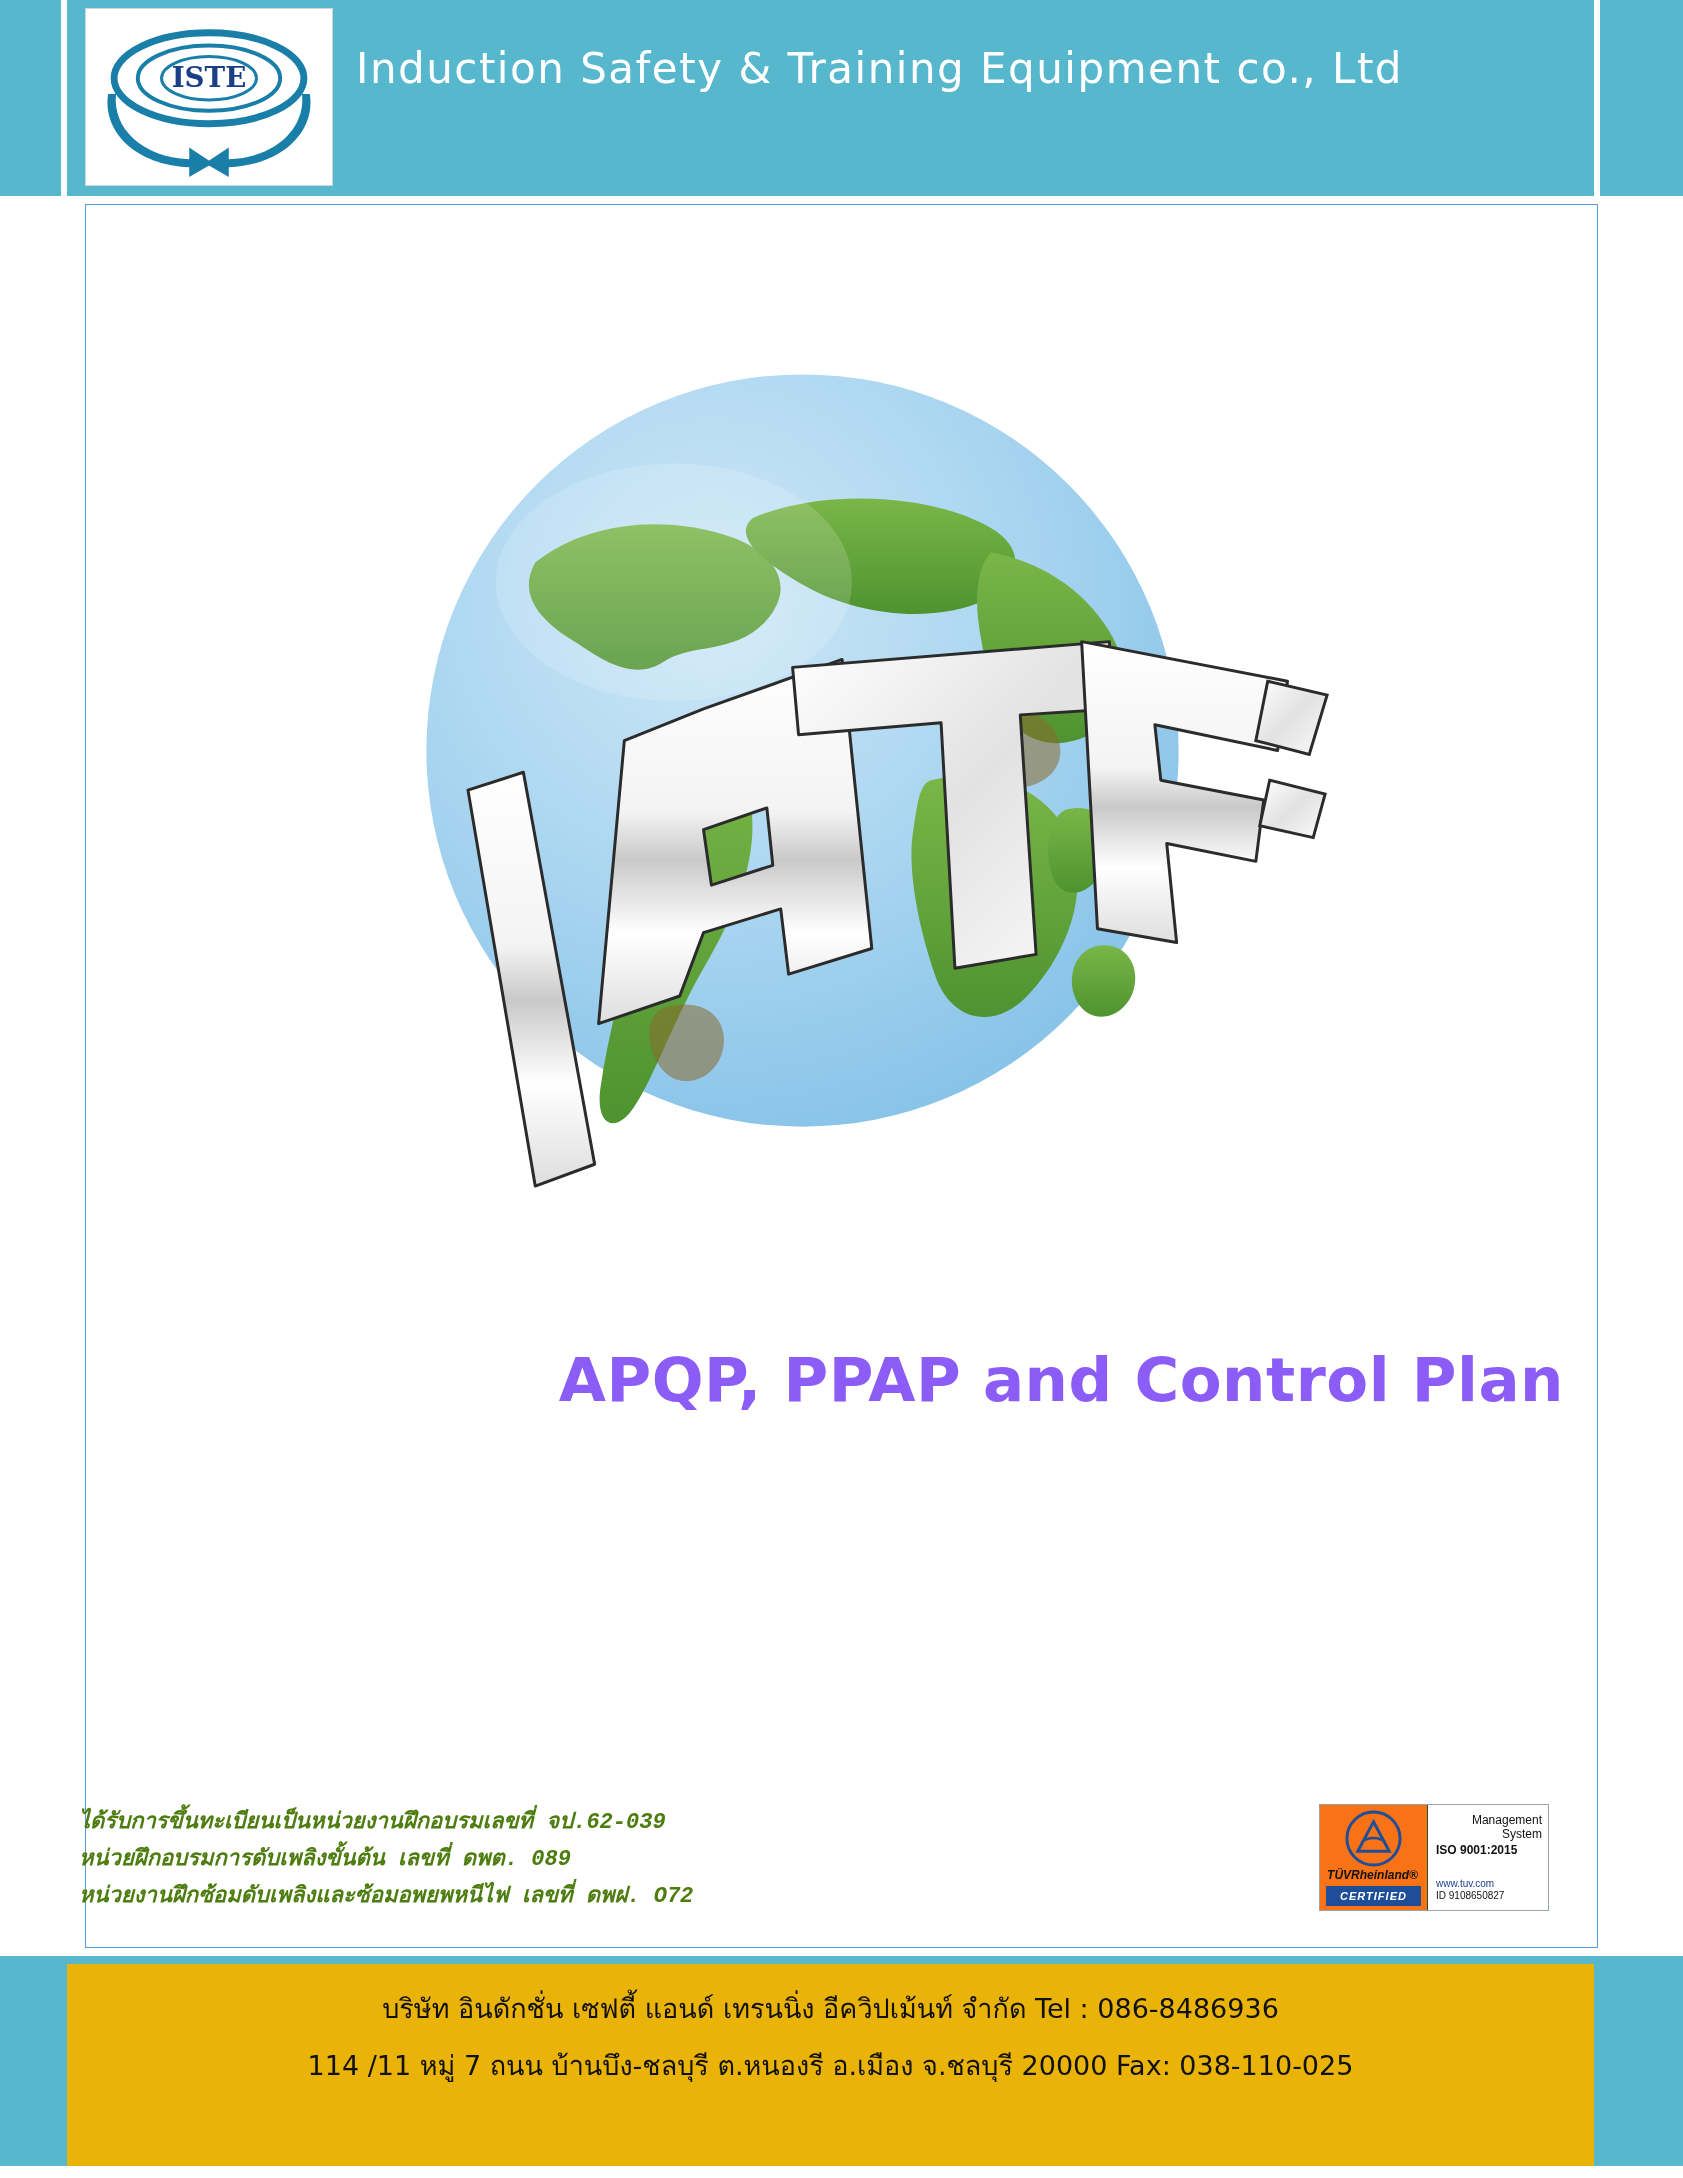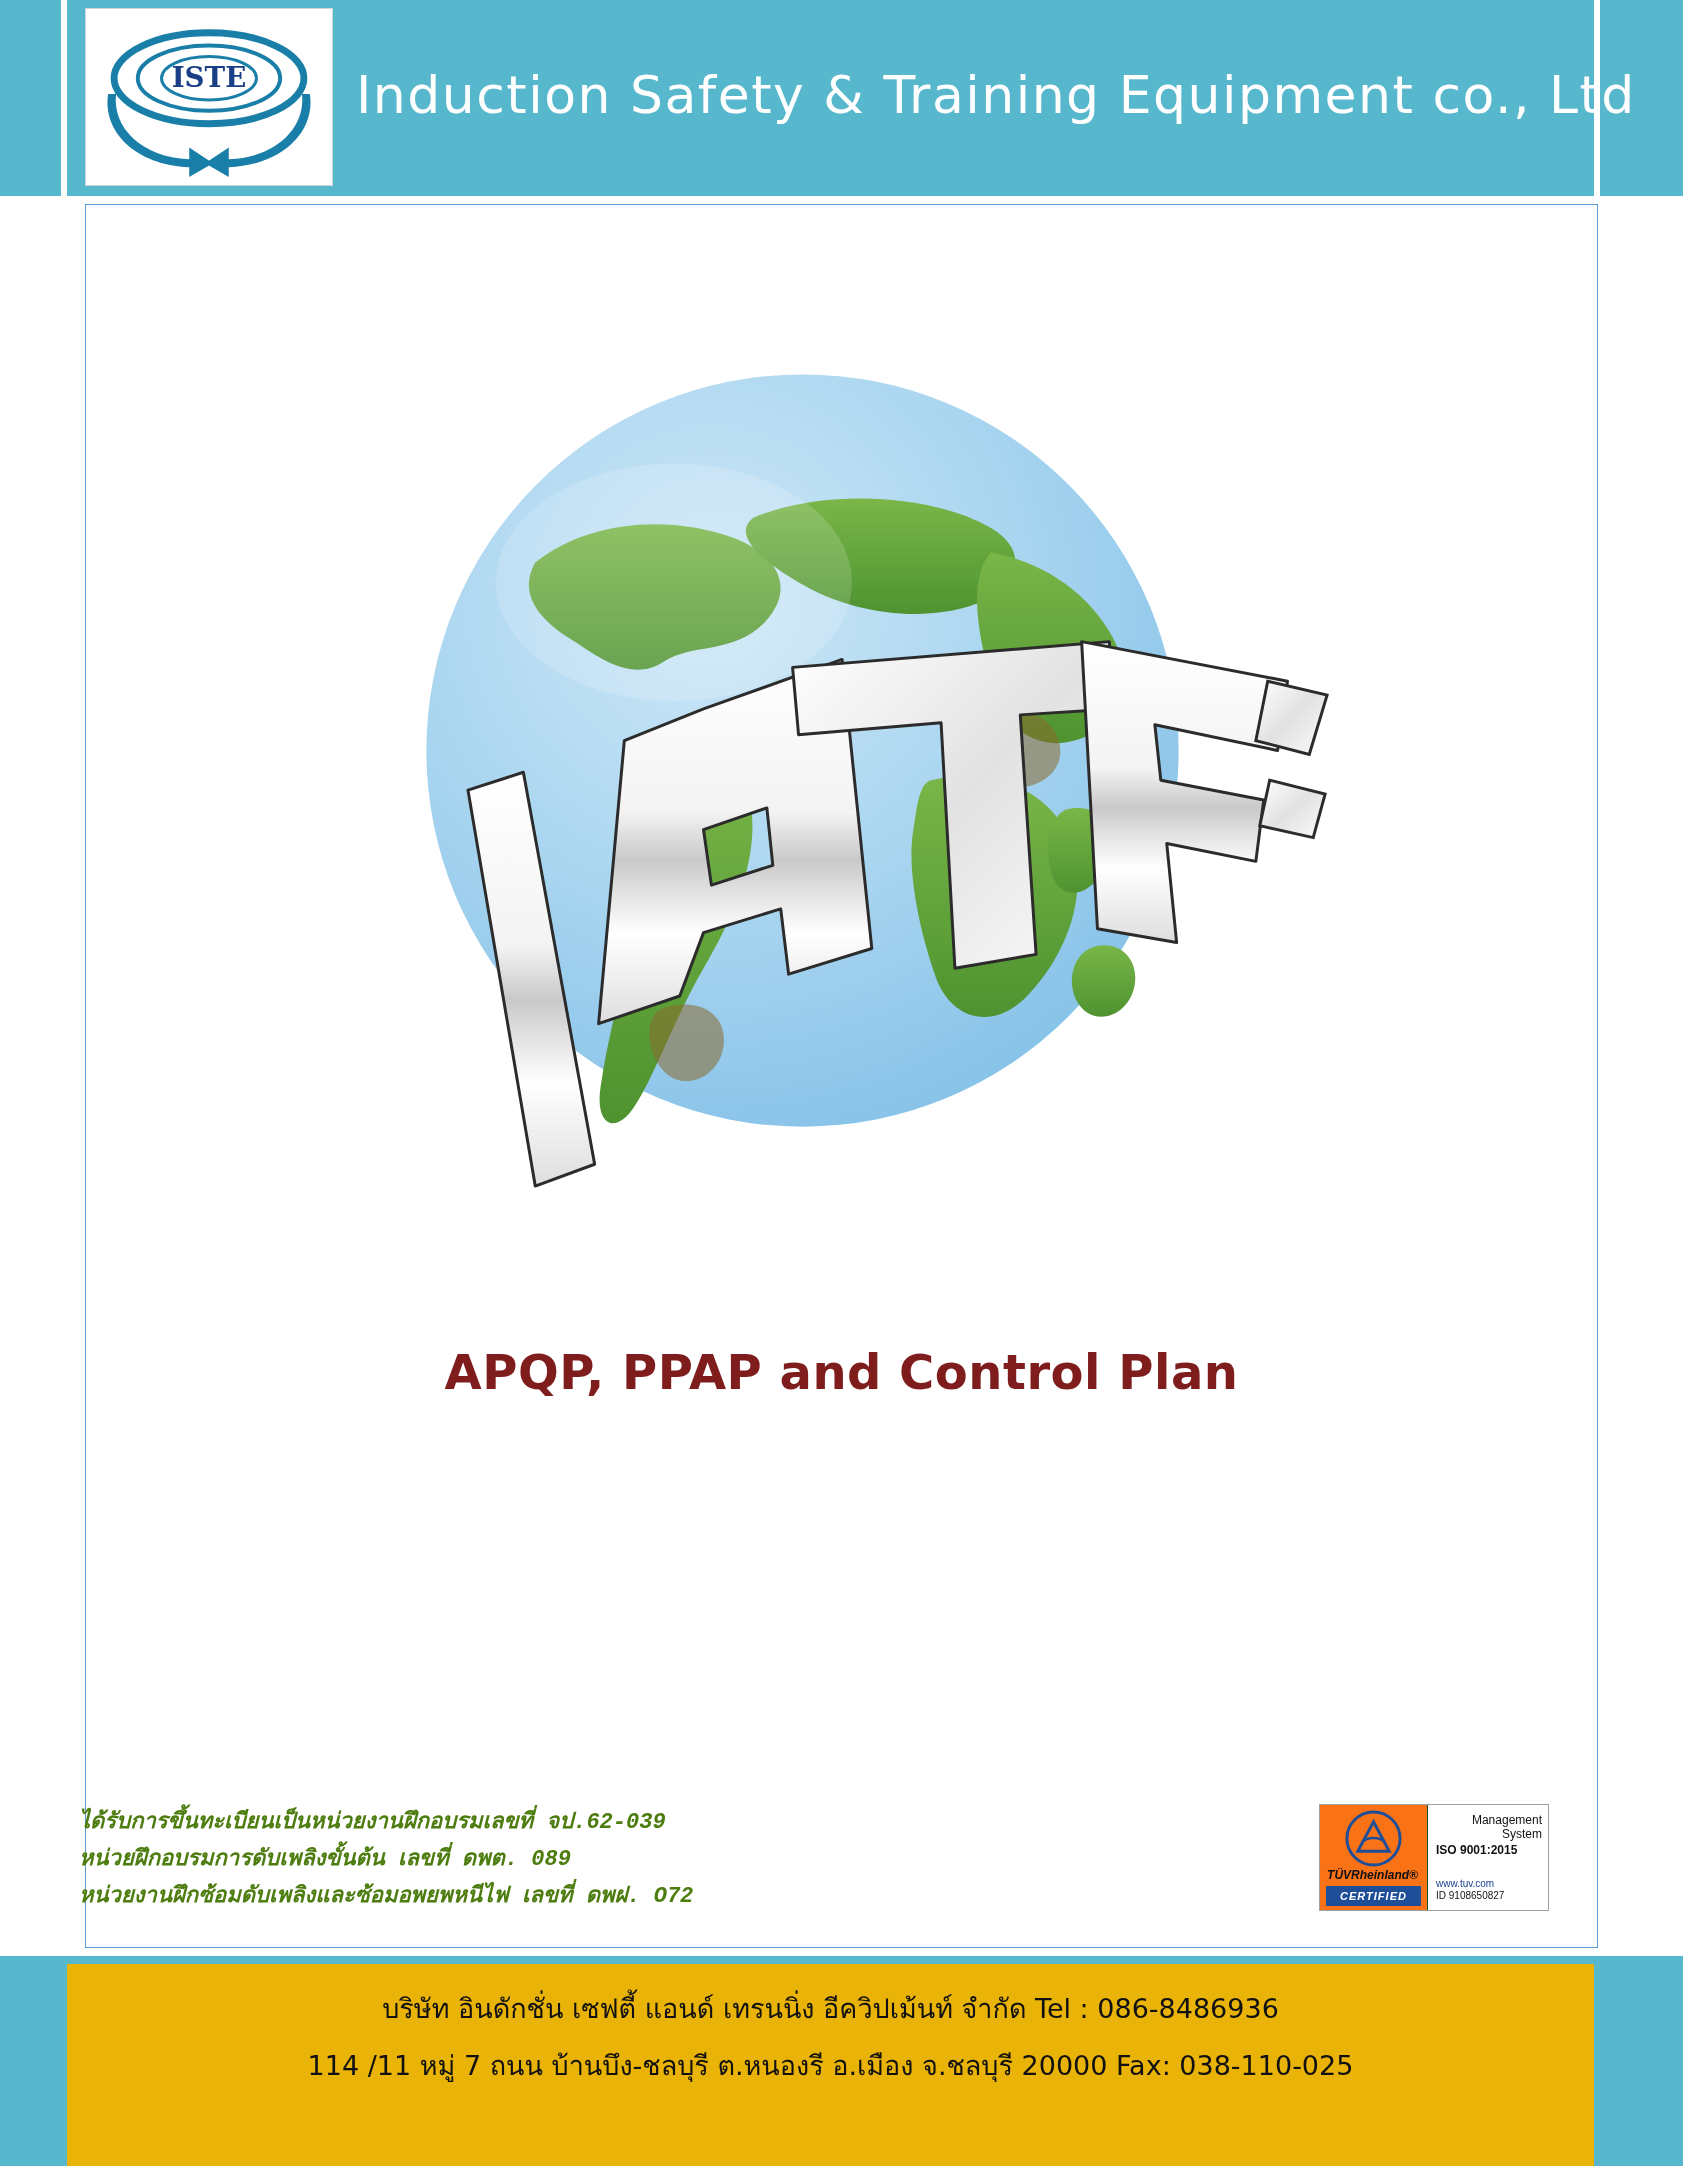--- a/index.html
+++ b/index.html
@@ -57,24 +57,24 @@
     border: 1px solid #cfd6da;
     box-sizing: border-box;
   }
   .logo-svg {
     display: block;
     margin: 0 auto;
   }
   .header-title {
     position: absolute;
     left: 356px;
-    top: 65px;
+    top: 44px;
     width: 1188px;
     font-family: "DejaVu Sans", sans-serif;
-    font-size: 52px;
+    font-size: 42px;
     color: #ffffff;
     letter-spacing: 1.5px;
     white-space: nowrap;
   }
   .frame-border {
     position: absolute;
     left: 85px;
     top: 204px;
     width: 1513px;
     height: 1744px;
@@ -110,25 +110,25 @@
   .artwork svg {
     display: block;
   }
 
   
   .doc-title {
     position: absolute;
     left: 119px;
     top: 1344px;
     width: 1445px;
-    text-align: center;
+    text-align: right;
     font-family: "DejaVu Sans", sans-serif;
     font-weight: bold;
-    font-size: 48px;
-    color: #7f1d1d;
+    font-size: 61px;
+    color: #8b5cf6;
     letter-spacing: 0.5px;
   }
 
   
   .reg-notes {
     position: absolute;
     left: 79px;
     top: 1804px;
     width: 891px;
     font-family: Liberation Mono, monospace;

